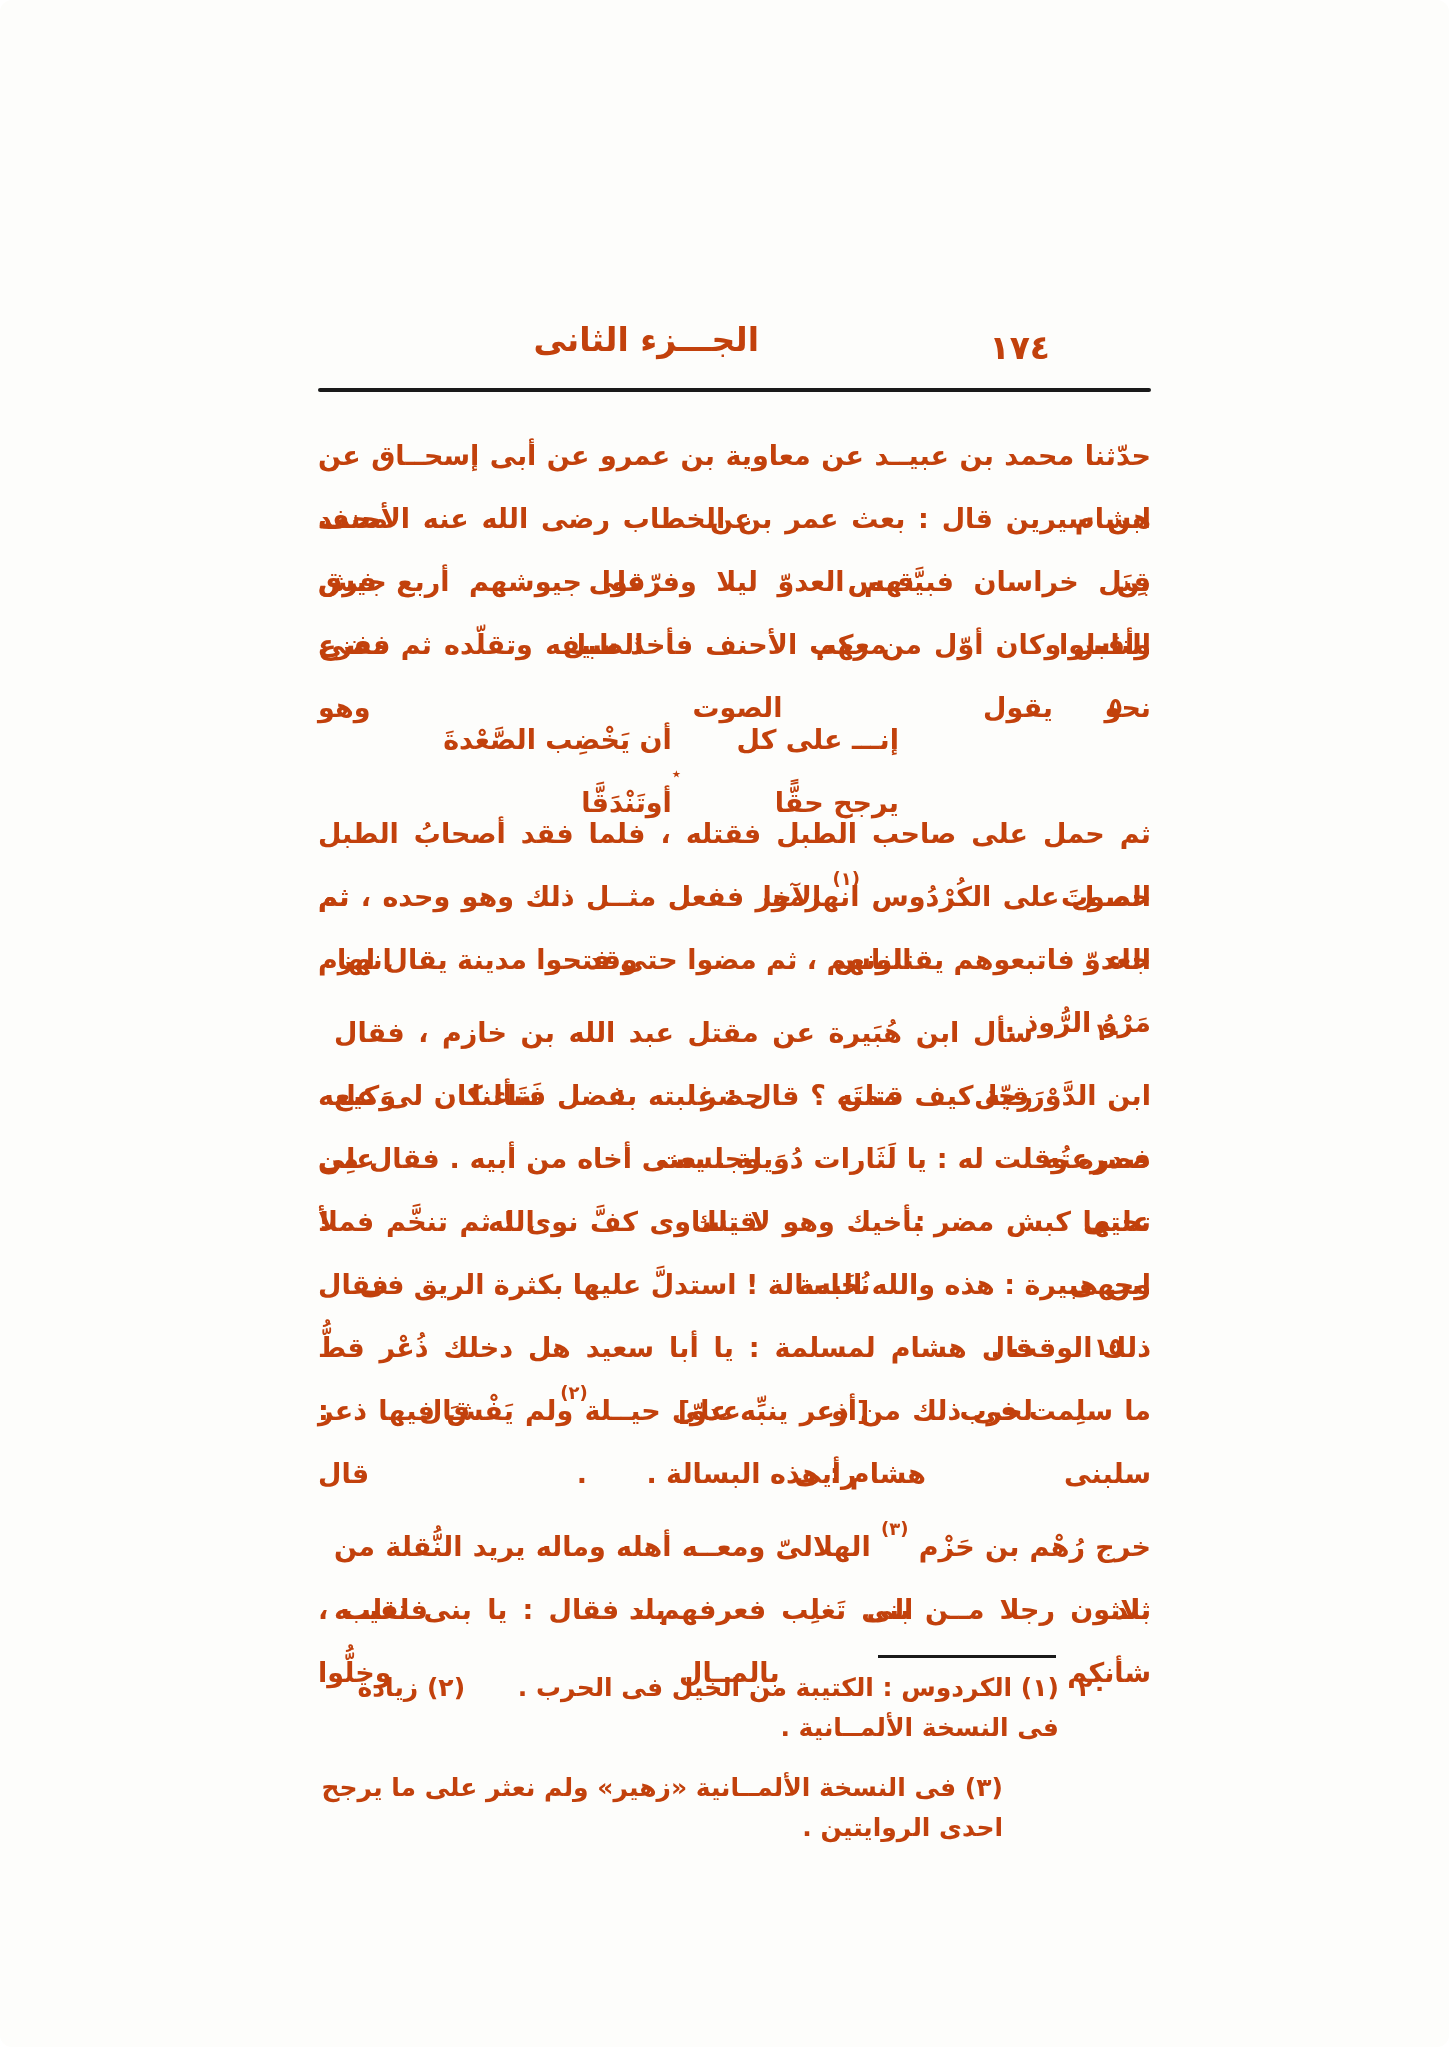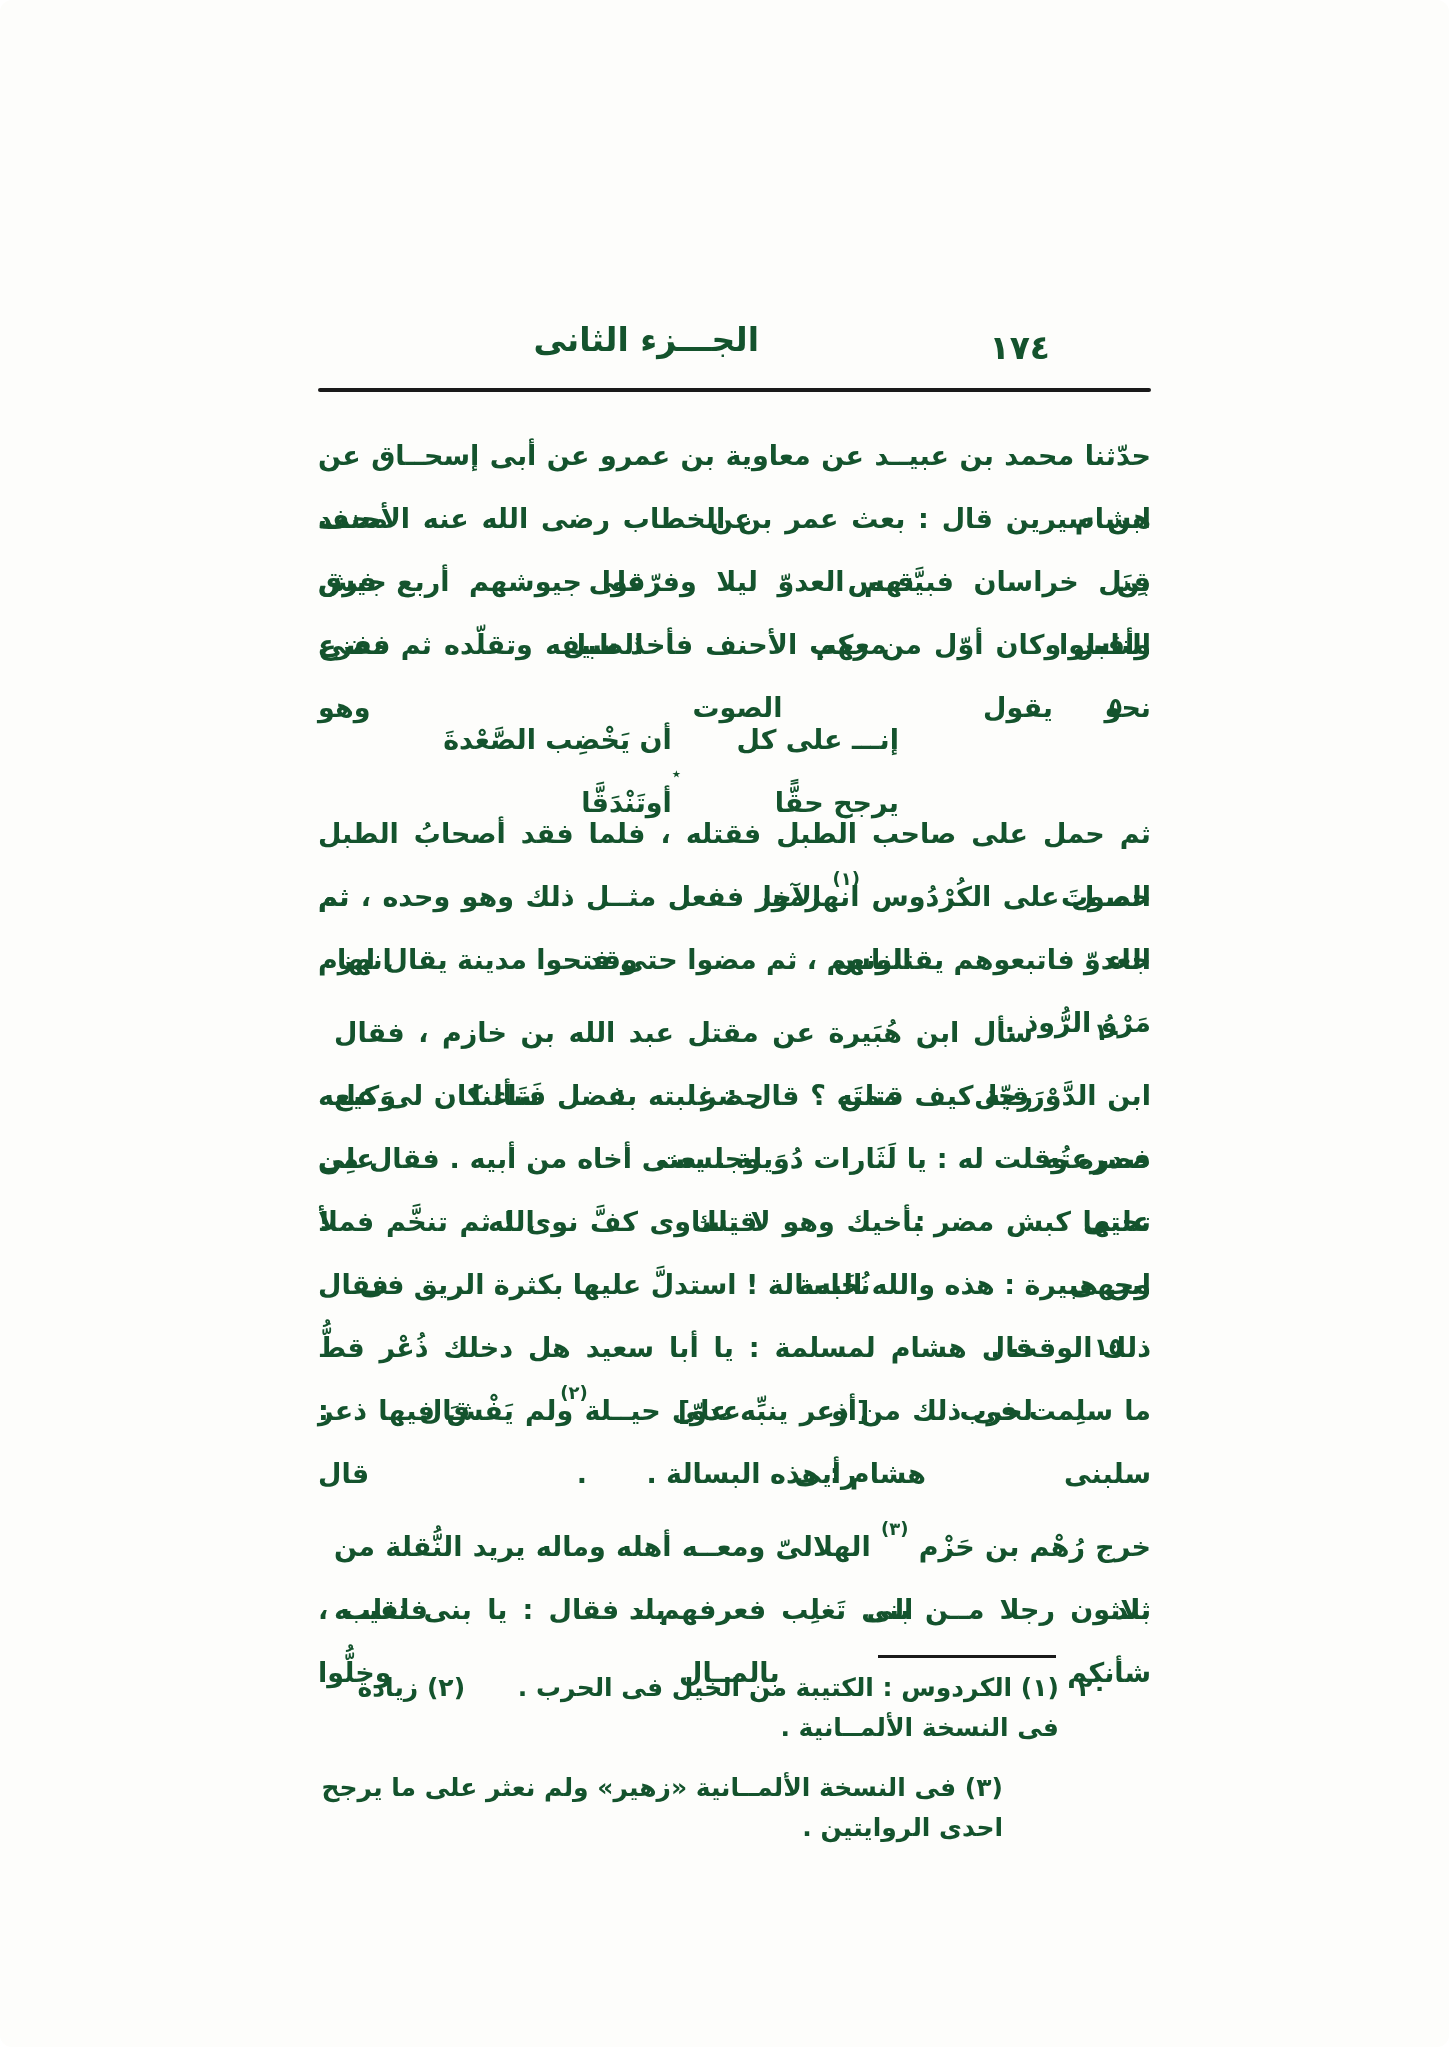--- a/index.html
+++ b/index.html
@@ -1,20 +1,20 @@
 <!DOCTYPE html>
 <html lang="ar" dir="rtl"><head>
 <meta charset="utf-8">
 <style>
   html,body{margin:0;padding:0;background:#ffffff;}
   .page{
     position:relative;
     width:1449px;height:2047px;
     background:#fdfdfb;
-    color:#14532d;
+    color:#c2410c;
     font-family:"DejaVu Sans",sans-serif;
     direction:rtl;
     overflow:hidden;
     border-radius:12px;
   }
   .textblock{position:absolute;top:0;left:318px;width:833px;}
   .hdr-title{position:absolute;top:320px;right:392px;font-size:33px;font-weight:bold;white-space:nowrap;}
   .hdr-num{position:absolute;top:328px;right:101px;font-size:33px;font-weight:bold;letter-spacing:3px;}
   .hdr-rule{position:absolute;top:388px;left:0;width:100%;height:4px;background:#1a1a1a;border-radius:2px;}
   .bodytext{position:absolute;top:424px;left:0;width:100%;}

